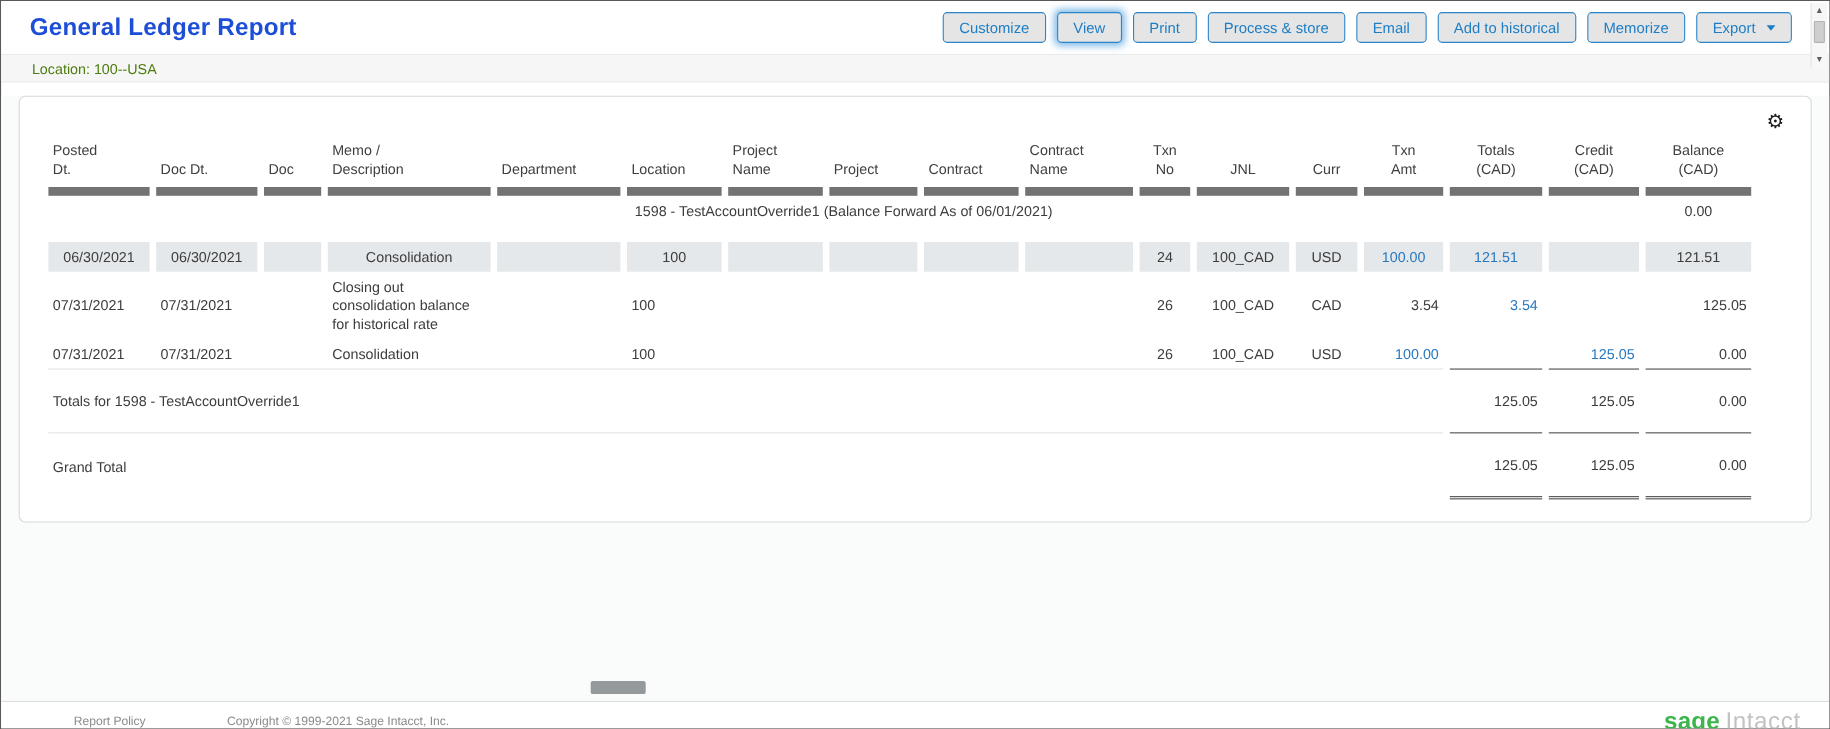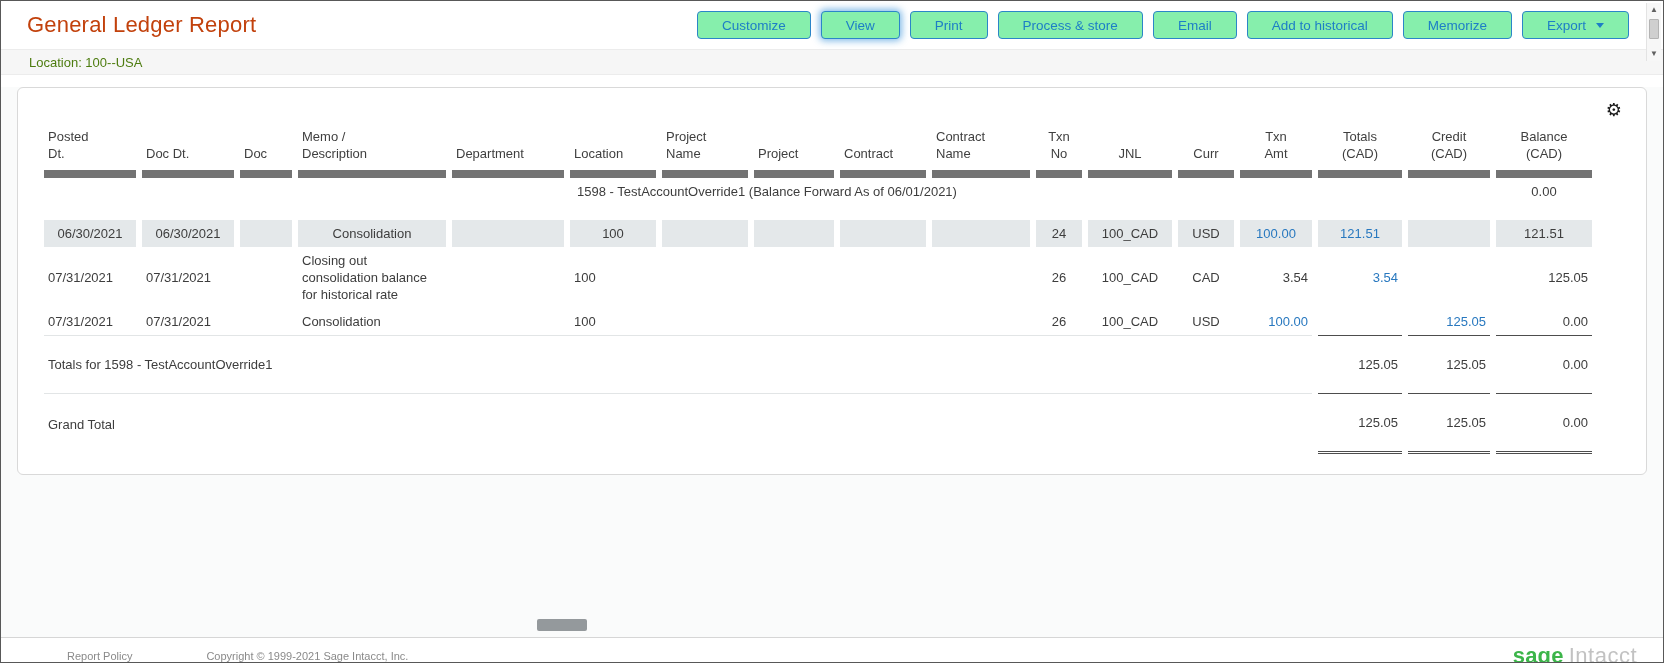--- a/index.html
+++ b/index.html
@@ -1,24 +1,24 @@
 <!DOCTYPE html>
 <html><head>
 <meta charset="utf-8">
 <style>
   * { margin:0; padding:0; box-sizing:border-box; }
   html,body { width:1664px; height:663px; font-family:"Liberation Sans", sans-serif; background:#fff; }
   .screen { position:relative; width:1664px; height:663px; border:1px solid #585858; background:#fff; overflow:hidden; }
 
   
   .top-header { display:flex; align-items:center; height:48px; padding:0 34px 0 26px; background:#fff; }
-  .page-title { font-size:22px; font-weight:400; color:#c2410c; letter-spacing:.2px; }
+  .page-title { font-size:22px; font-weight:700; color:#1d4ed8; letter-spacing:.2px; }
   .toolbar { margin-left:auto; display:flex; gap:10px; align-items:center; }
-  .btn { display:inline-flex; align-items:center; justify-content:center; height:28px; padding:0 24px;
-         background:#86efac; border:1.5px solid #2b85c8; border-radius:4px; color:#1d7ec6; font-size:13.5px;
+  .btn { display:inline-flex; align-items:center; justify-content:center; height:28px; padding:0 14px;
+         background:#e5e5e5; border:1.5px solid #2b85c8; border-radius:4px; color:#1d7ec6; font-size:13.5px;
          cursor:pointer; white-space:nowrap; }
   .btn.focused { box-shadow:0 0 7px 2px rgba(64,150,220,.65); }
   .caret { width:0; height:0; border-left:4.5px solid transparent; border-right:4.5px solid transparent;
            border-top:5.5px solid #1d7ec6; margin-left:10px; display:inline-block; }
 
   
   .vscroll { position:absolute; top:2px; right:2px; width:15px; height:58px; background:#f7f7f7;
              border-left:1px solid #e3e3e3; display:flex; flex-direction:column; align-items:center; }
   .vscroll .arrow { font-size:8px; color:#606060; height:14px; line-height:14px; width:100%; text-align:center; cursor:pointer; }
   .vscroll .track { flex:1; width:100%; position:relative; }

